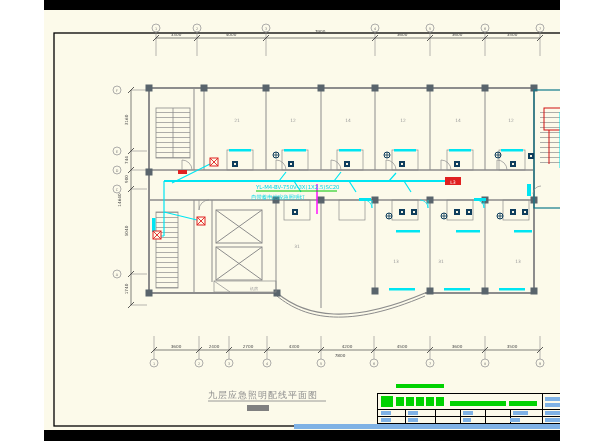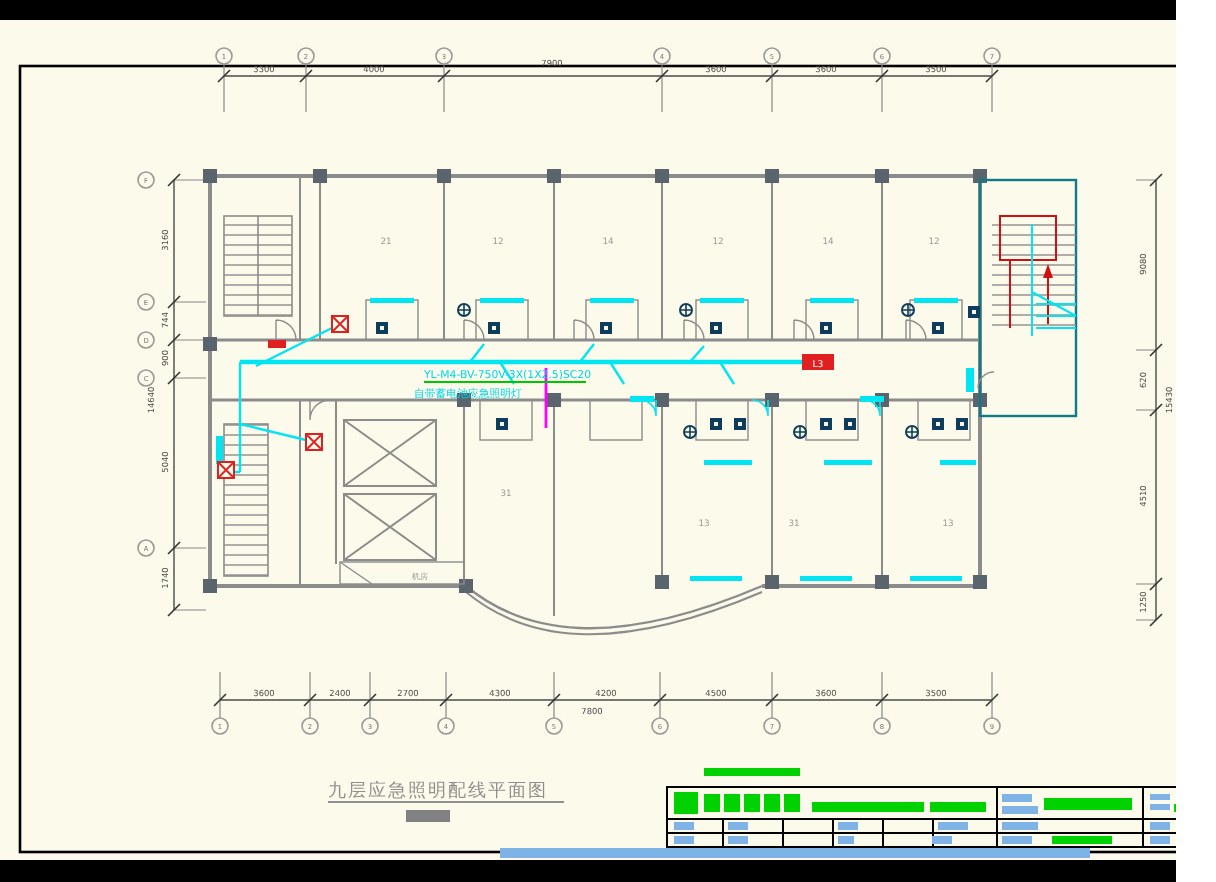--- a/index.html
+++ b/index.html
@@ -1,17 +1,17 @@
 <!DOCTYPE html>
 <html><head>
 <meta charset="utf-8">
 <style>
   html,body{margin:0;padding:0;background:#ffffff;}
-  #stage{position:relative;width:588px;height:441px;overflow:hidden;background:#FCFAEA;
-         font-family:"DejaVu Sans",sans-serif;}
+  #stage{position:relative;width:516px;height:441px;overflow:hidden;background:#FCFAEA;
+         font-family:"DejaVu Sans",sans-serif;margin-left:44px;}
   .bar{position:absolute;left:0;width:608px;background:#000;}
   svg{position:absolute;left:0;top:0;}
   text{font-family:"DejaVu Sans",sans-serif;}
   .dim{font-size:4.2px;fill:#4a4a4a;text-anchor:middle;}
   .bub{font-size:3.4px;fill:#777;text-anchor:middle;}
   .room{font-size:4.4px;fill:#9a9a9a;text-anchor:middle;}
   .cyantxt{font-size:5.4px;fill:#00D8EA;}
   .titletxt{font-size:9px;fill:#8f8f8f;letter-spacing:1px;}
   
   #tblock{position:absolute;left:333px;top:393px;width:264px;height:29px;border:1px solid #000;}

